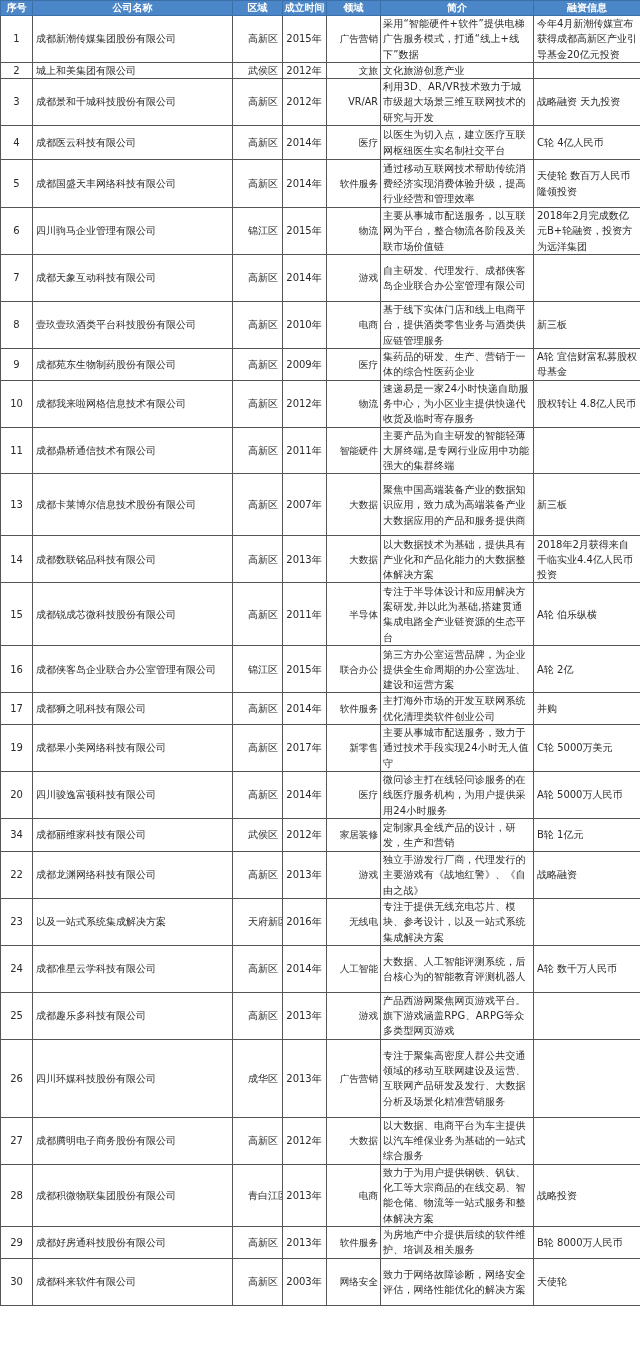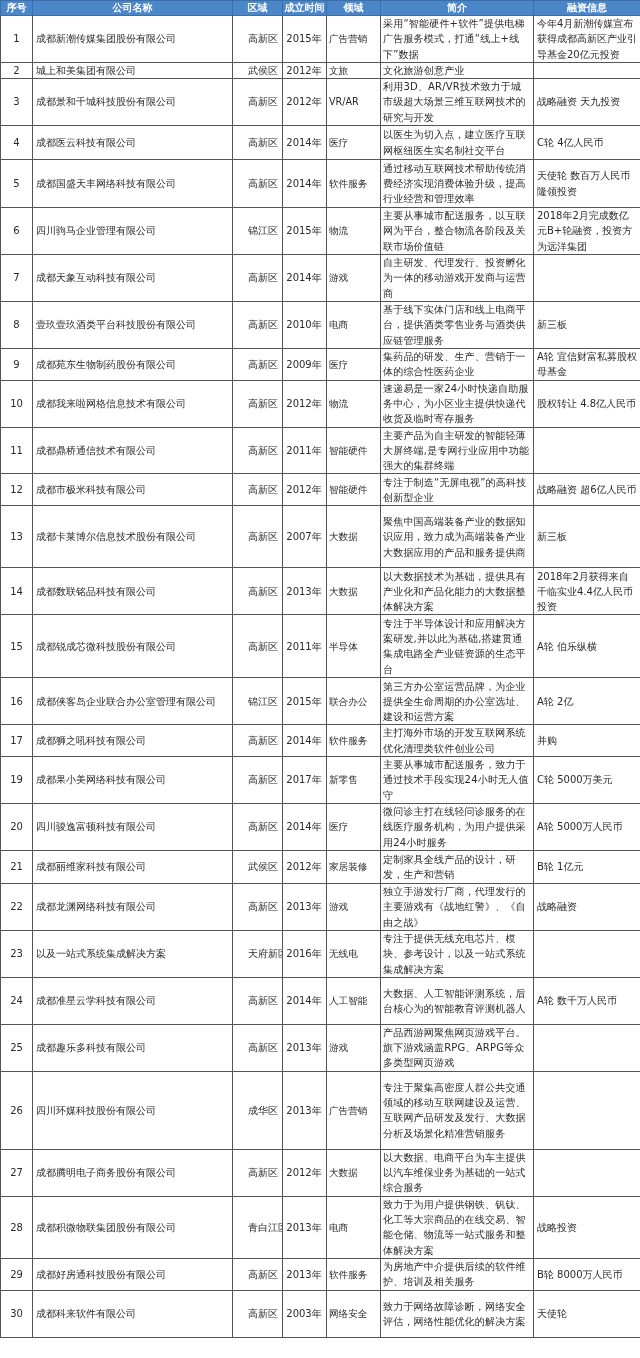--- a/index.html
+++ b/index.html
@@ -18,21 +18,21 @@
     border: 1px solid #3a6fa8; overflow: hidden; white-space: nowrap;
   }
   tbody td {
     border: 1px solid #555555; font-size: 10px; line-height: 15.3px; padding: 0 2px;
     vertical-align: middle; overflow: hidden; word-break: break-all; color: #2a2a2a;
   }
   tbody td.num { text-align: center; padding: 0; }
   tbody td.name { padding-left: 3px; white-space: nowrap; }
   tbody td.district { white-space: nowrap; padding-left: 15px; }
   tbody td.year { white-space: nowrap; padding-left: 1px; text-align: center; }
-  tbody td.field { white-space: nowrap; padding-left: 2px; font-size: 9.6px; }
+  tbody td.field { white-space: nowrap; padding-left: 2px; font-size: 9.6px; text-align: right; }
   tbody td.intro { font-size: 10px; letter-spacing: 0.2px; }
   tbody td.funding { font-size: 10px; padding-left: 3px; }
 </style>
 </head>
 <body>
 
 <table class="grid">
   <colgroup>
     <col class="c0">
       <col class="c1">
@@ -107,21 +107,21 @@
         <td class="field">物流</td>
         <td class="intro">主要从事城市配送服务，以互联网为平台，整合物流各阶段及关联市场价值链</td>
         <td class="funding">2018年2月完成数亿元B+轮融资，投资方为远洋集团</td>
       </tr>
       <tr style="height: 47px;">
         <td class="num">7</td>
         <td class="name">成都天象互动科技有限公司</td>
         <td class="district">高新区</td>
         <td class="year">2014年</td>
         <td class="field">游戏</td>
-        <td class="intro">自主研发、代理发行、投资孵化为一体的移动游戏开发商与运营商</td>
+        <td class="intro">自主研发、代理发行、成都侠客岛企业联合办公室管理有限公司</td>
         <td class="funding"></td>
       </tr>
       <tr style="height: 46px;">
         <td class="num">8</td>
         <td class="name">壹玖壹玖酒类平台科技股份有限公司</td>
         <td class="district">高新区</td>
         <td class="year">2010年</td>
         <td class="field">电商</td>
         <td class="intro">基于线下实体门店和线上电商平台，提供酒类零售业务与酒类供应链管理服务</td>
         <td class="funding">新三板</td>
@@ -145,29 +145,20 @@
         <td class="funding">股权转让 4.8亿人民币</td>
       </tr>
       <tr style="height: 46px;">
         <td class="num">11</td>
         <td class="name">成都鼎桥通信技术有限公司</td>
         <td class="district">高新区</td>
         <td class="year">2011年</td>
         <td class="field">智能硬件</td>
         <td class="intro">主要产品为自主研发的智能轻薄大屏终端,是专网行业应用中功能强大的集群终端</td>
         <td class="funding"></td>
-      </tr>
-      <tr style="height: 32px;">
-        <td class="num">12</td>
-        <td class="name">成都市极米科技有限公司</td>
-        <td class="district">高新区</td>
-        <td class="year">2012年</td>
-        <td class="field">智能硬件</td>
-        <td class="intro">专注于制造“无屏电视”的高科技创新型企业</td>
-        <td class="funding">战略融资 超6亿人民币</td>
       </tr>
       <tr style="height: 62px;">
         <td class="num">13</td>
         <td class="name">成都卡莱博尔信息技术股份有限公司</td>
         <td class="district">高新区</td>
         <td class="year">2007年</td>
         <td class="field">大数据</td>
         <td class="intro">聚焦中国高端装备产业的数据知识应用，致力成为高端装备产业大数据应用的产品和服务提供商</td>
         <td class="funding">新三板</td>
       </tr>
@@ -219,21 +210,21 @@
       <tr style="height: 46px;">
         <td class="num">20</td>
         <td class="name">四川骏逸富顿科技有限公司</td>
         <td class="district">高新区</td>
         <td class="year">2014年</td>
         <td class="field">医疗</td>
         <td class="intro">微问诊主打在线轻问诊服务的在线医疗服务机构，为用户提供采用24小时服务</td>
         <td class="funding">A轮 5000万人民币</td>
       </tr>
       <tr style="height: 33px;">
-        <td class="num">21</td>
+        <td class="num">34</td>
         <td class="name">成都丽维家科技有限公司</td>
         <td class="district">武侯区</td>
         <td class="year">2012年</td>
         <td class="field">家居装修</td>
         <td class="intro">定制家具全线产品的设计，研发，生产和营销</td>
         <td class="funding">B轮 1亿元</td>
       </tr>
       <tr style="height: 47px;">
         <td class="num">22</td>
         <td class="name">成都龙渊网络科技有限公司</td>

